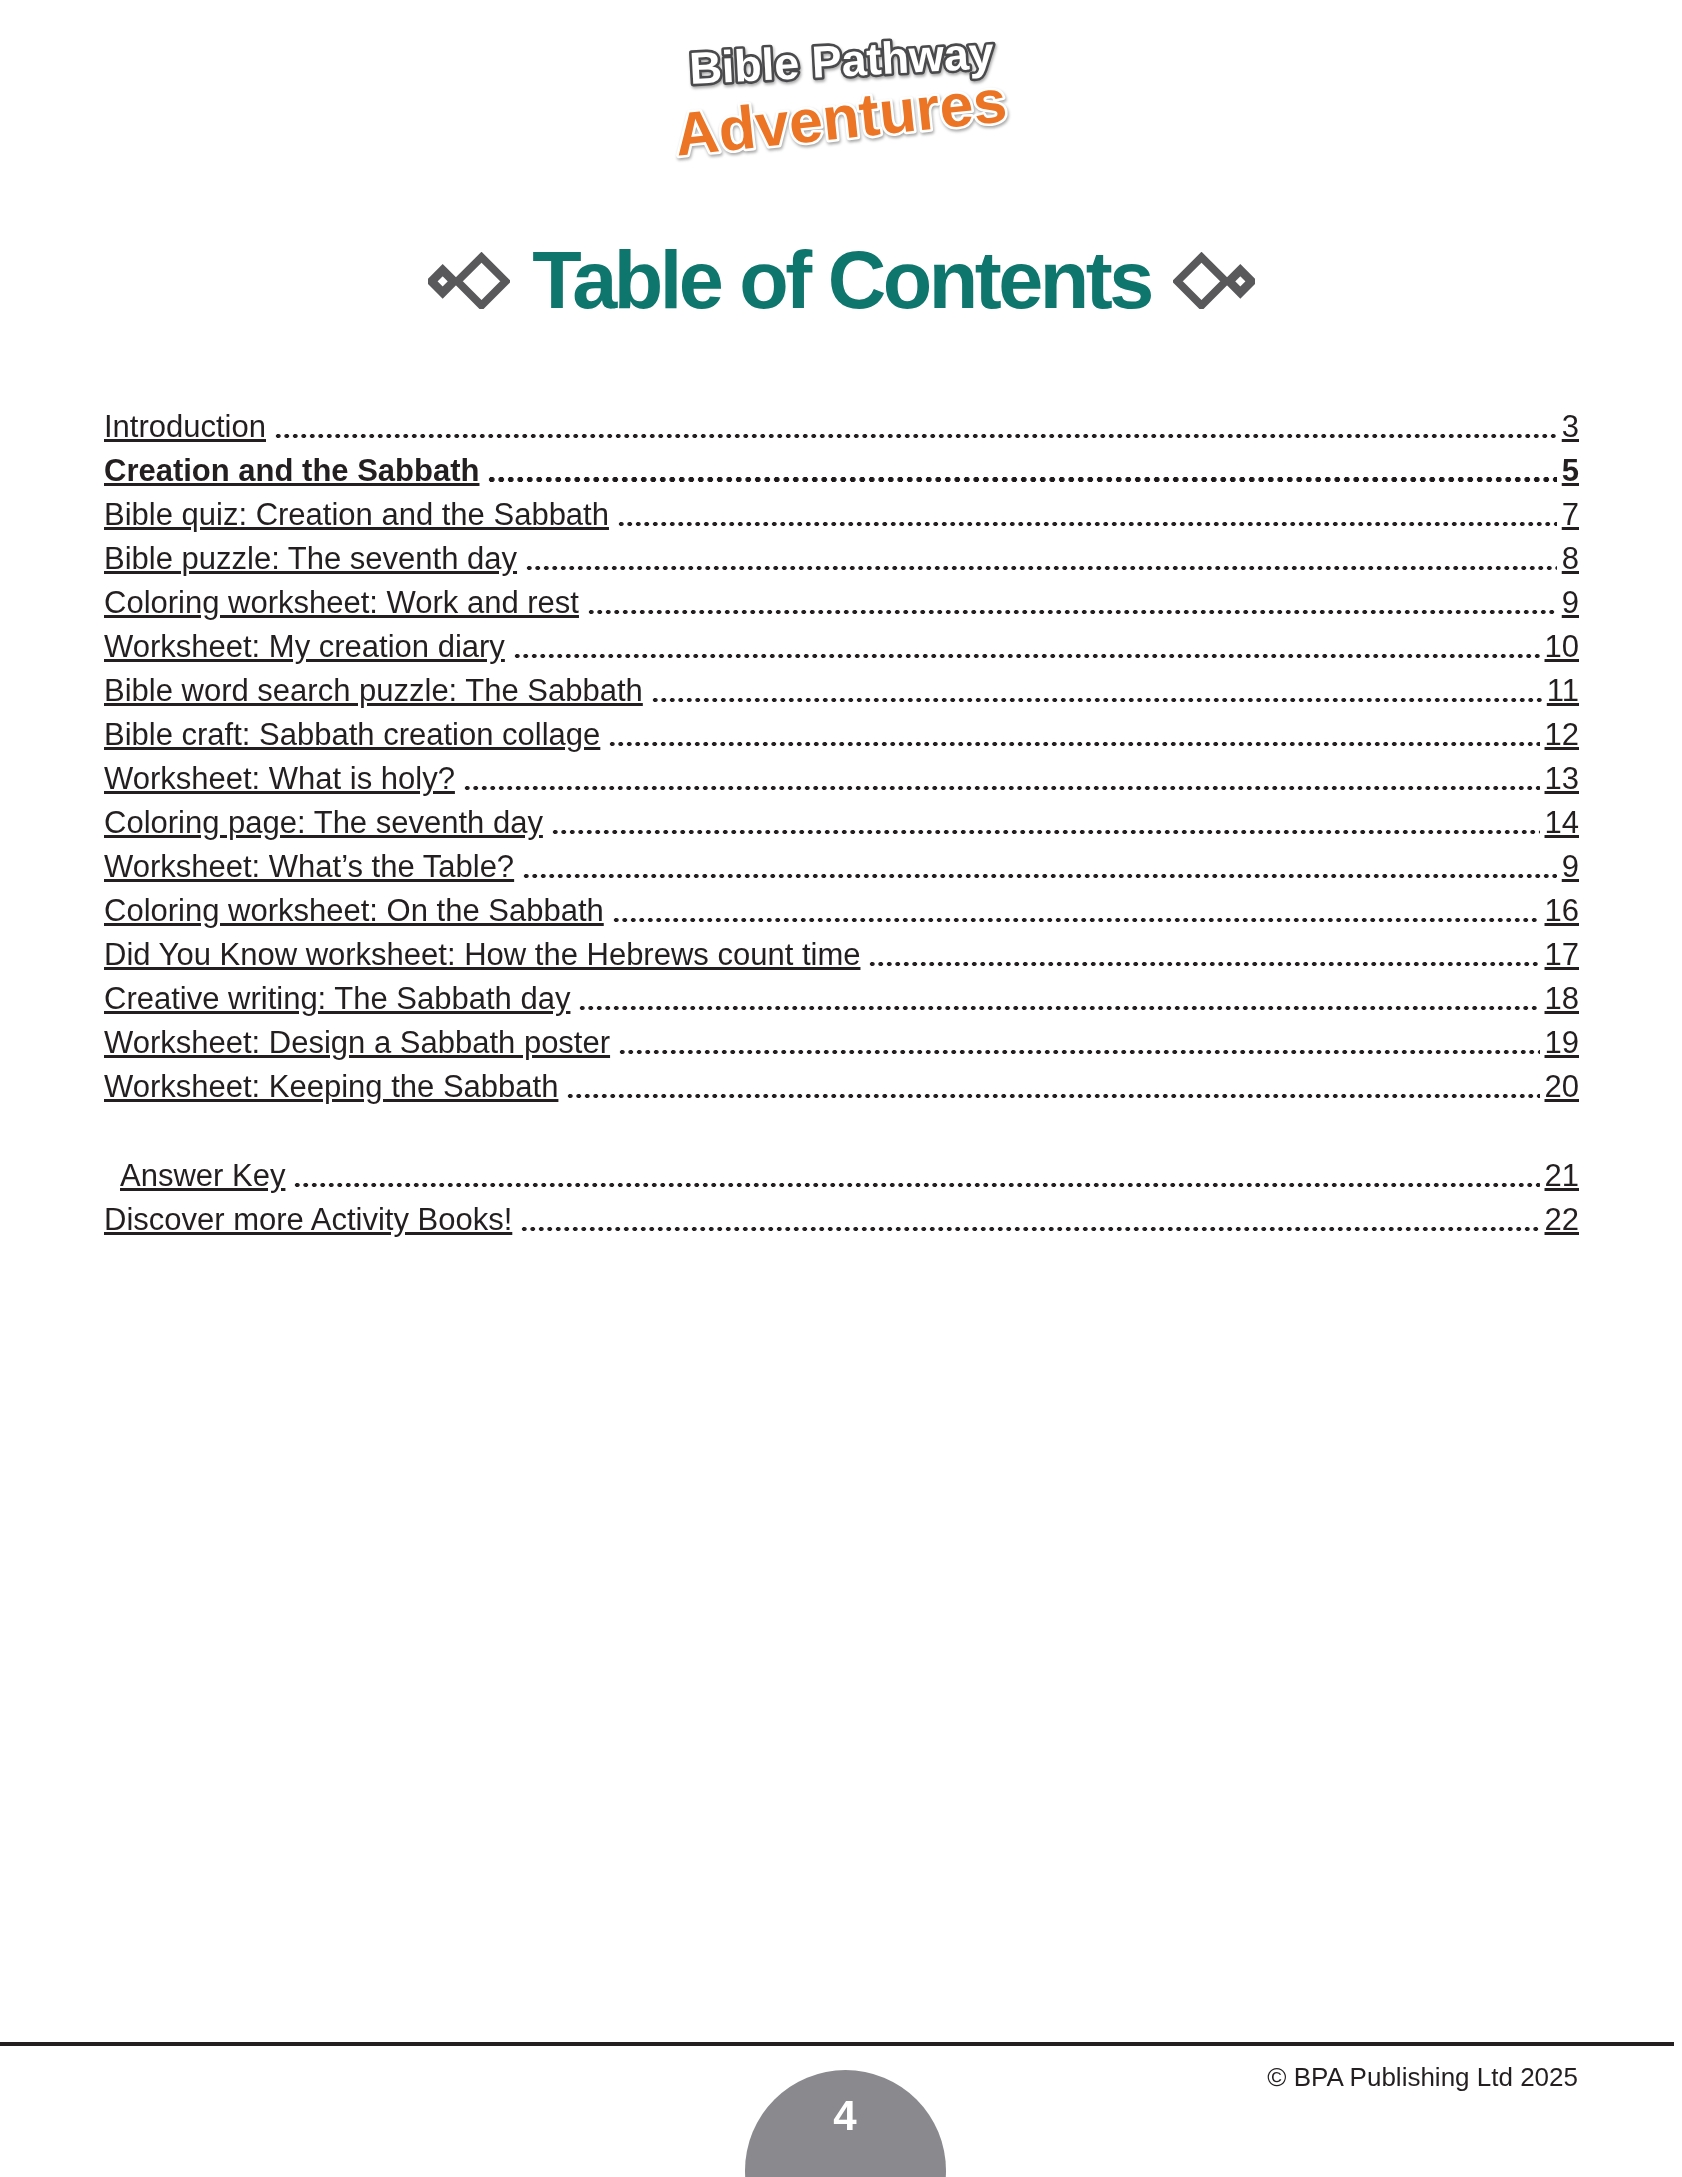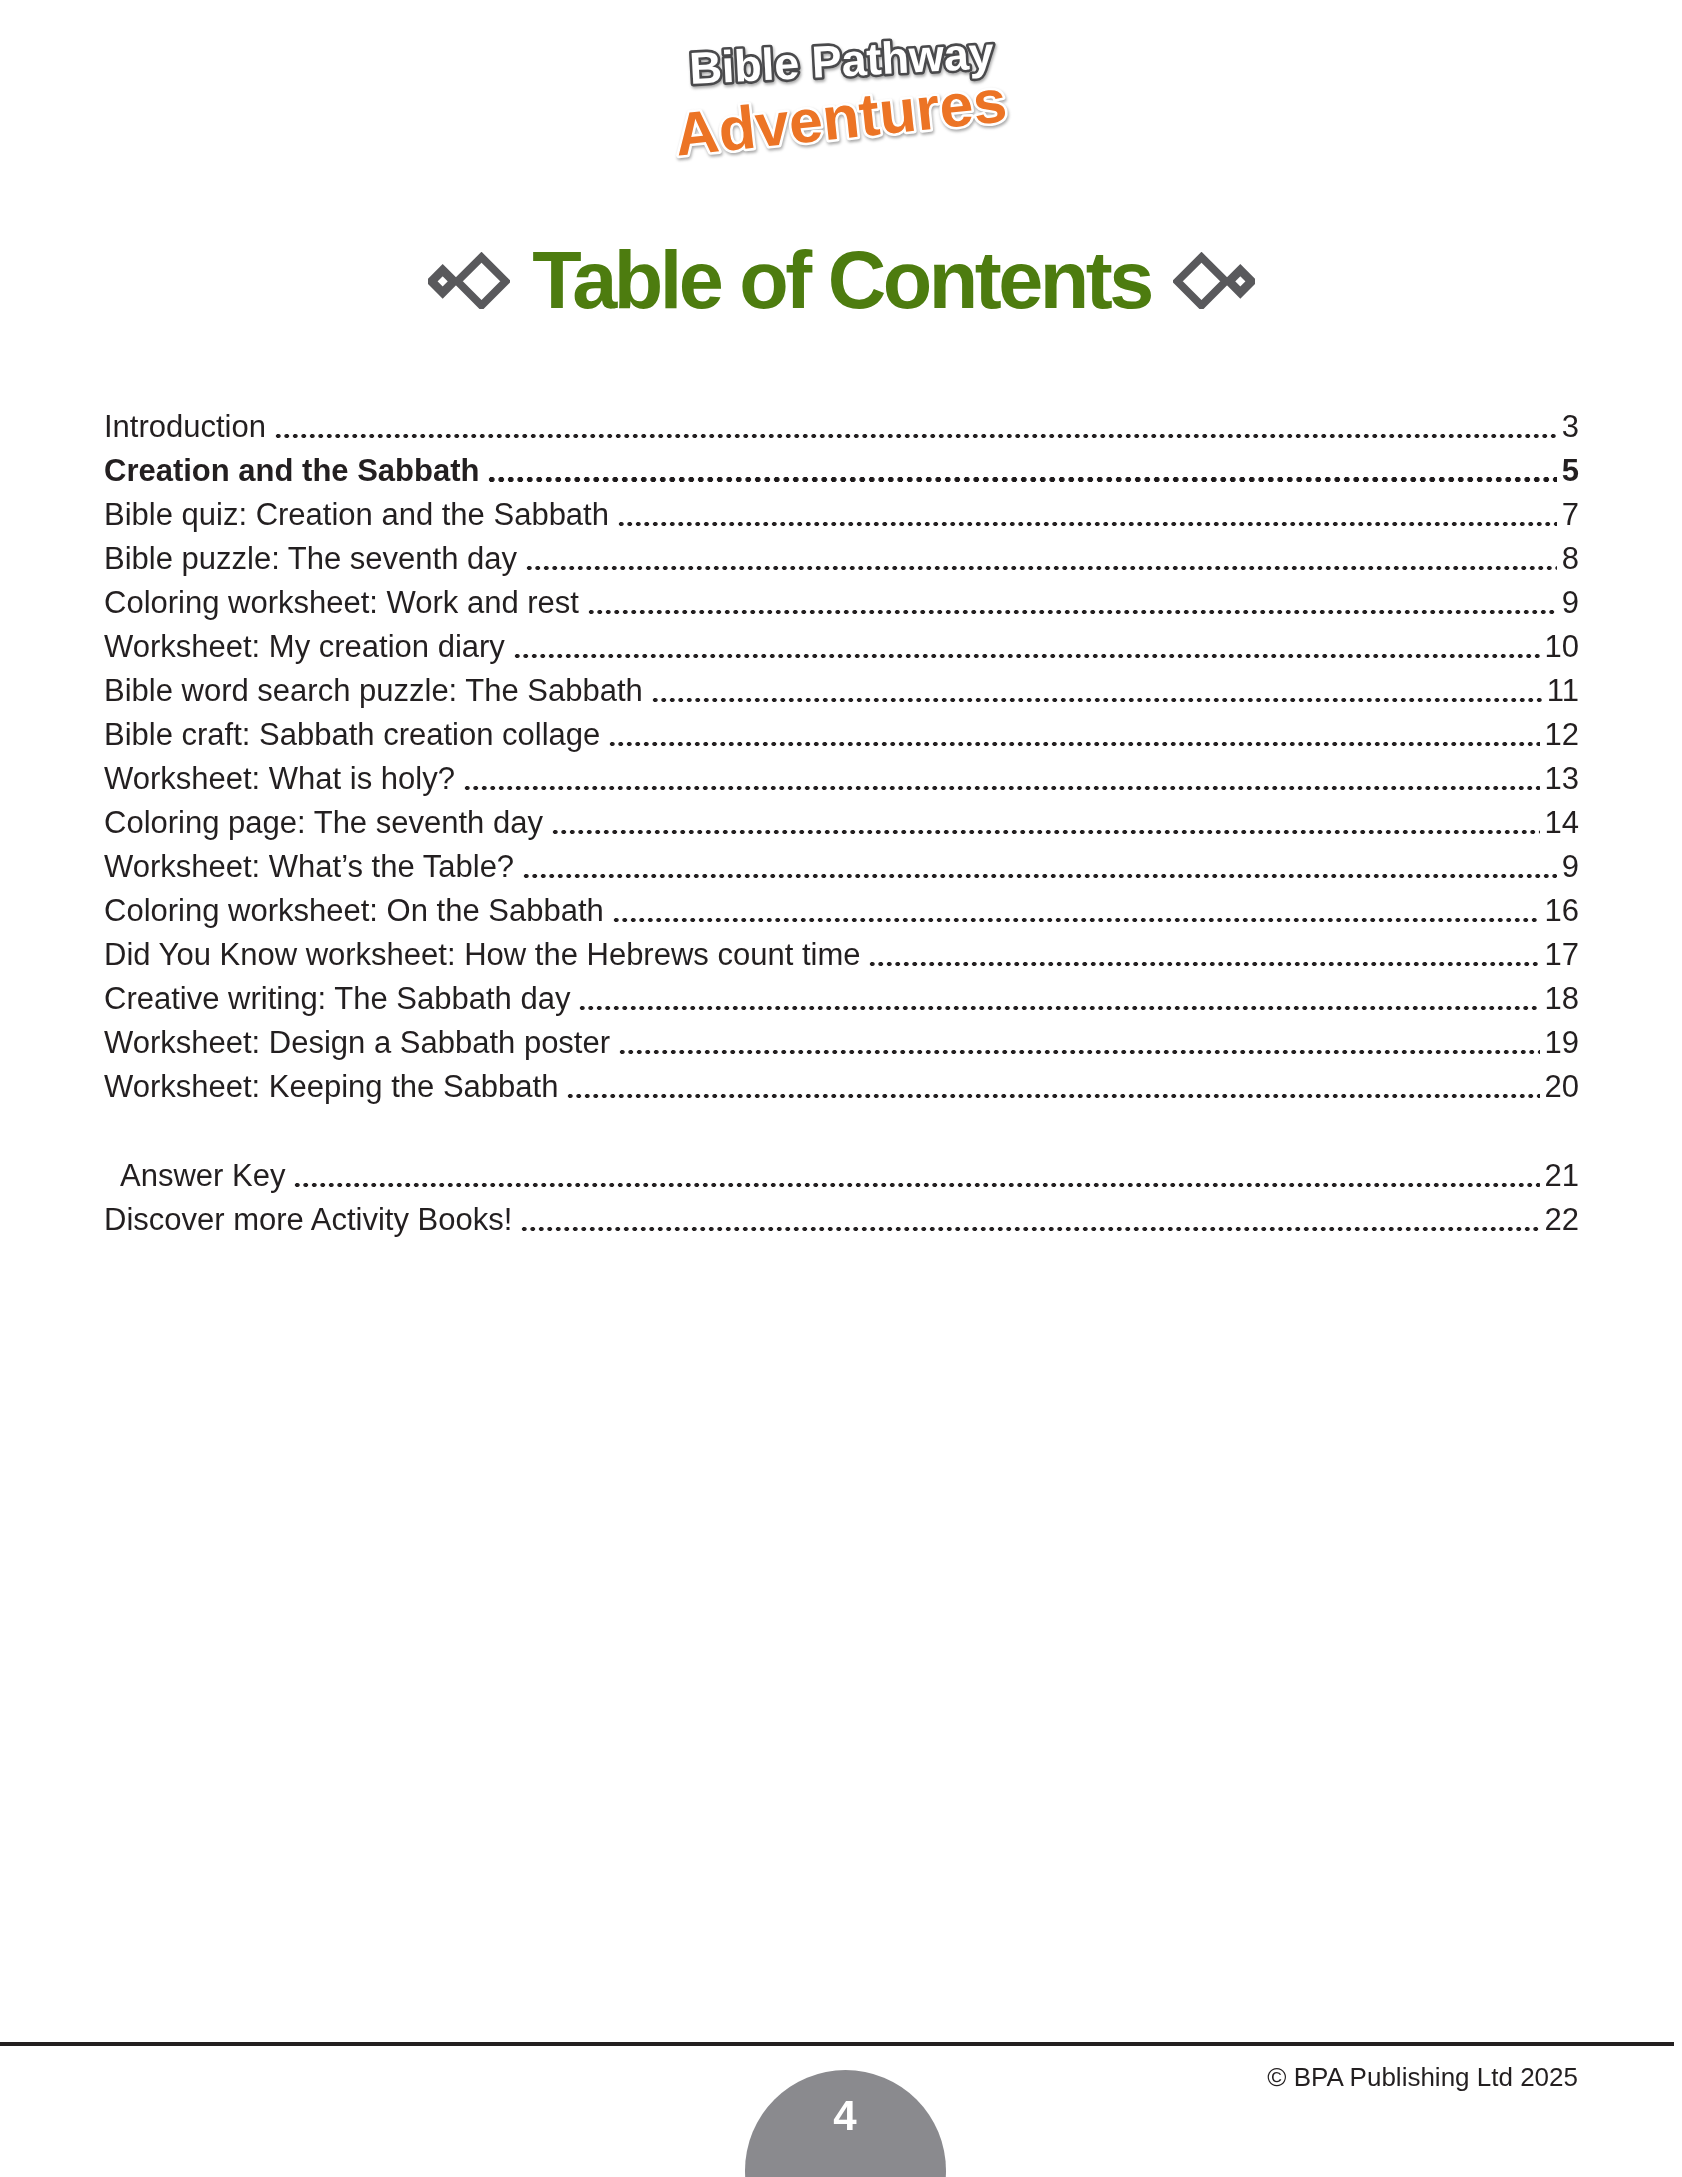--- a/index.html
+++ b/index.html
@@ -19,28 +19,28 @@
   
   .title-row{
     position:absolute;top:240px;left:0;right:0;
     display:flex;align-items:center;justify-content:center;gap:22.5px;
   }
   .title-row h1{
     margin:0;
     font-size:81px;line-height:1;
     font-weight:bold;
     letter-spacing:-3.5px;
-    color:#4d7c0f;
+    color:#0f766e;
     white-space:nowrap;
   }
   .ornament{flex:0 0 auto;}
   .ornament.flip{transform:scaleX(-1);}
   
   .toc{
-    position:absolute;left:104px;right:104px;top:405px;
+    position:absolute;left:104px;right:104px;top:405px;text-decoration:underline;
   }
   .toc-row{
     display:flex;align-items:baseline;
     height:44px;line-height:44px;
     font-size:31px;
     white-space:nowrap;
   }
   .toc-row.bold{font-weight:bold;}
   .toc-row.section-break{margin-top:45px;margin-left:16px;}
   .toc-label{flex:0 0 auto;}

